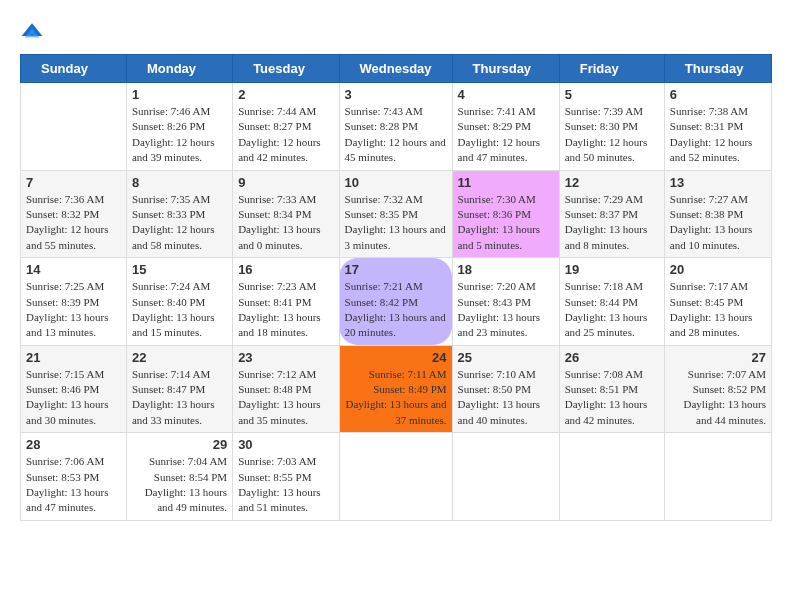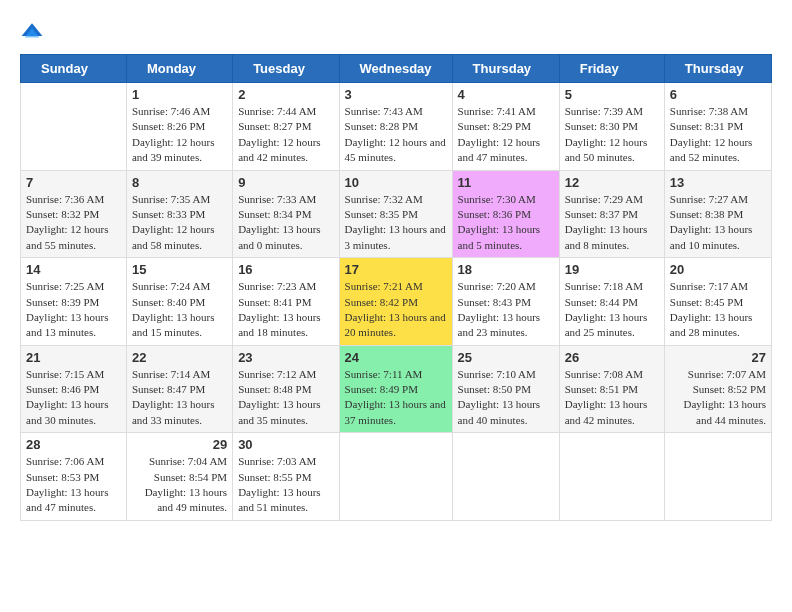--- a/index.html
+++ b/index.html
@@ -184,21 +184,21 @@
           <div class="day-info">Sunrise: 7:25 AM<br>Sunset: 8:39 PM<br>Daylight: 13 hours and 13 minutes.</div>
         </td>
         <td style="background-color: rgb(255, 255, 255);">
           <div class="day-number">15</div>
           <div class="day-info">Sunrise: 7:24 AM<br>Sunset: 8:40 PM<br>Daylight: 13 hours and 15 minutes.</div>
         </td>
         <td style="background-color: rgb(255, 255, 255);">
           <div class="day-number">16</div>
           <div class="day-info">Sunrise: 7:23 AM<br>Sunset: 8:41 PM<br>Daylight: 13 hours and 18 minutes.</div>
         </td>
-        <td style="background-color: #fde047;">
+        <td style="background-color: #c4b5fd; border-radius: 19px;">
           <div class="day-number">17</div>
           <div class="day-info">Sunrise: 7:21 AM<br>Sunset: 8:42 PM<br>Daylight: 13 hours and 20 minutes.</div>
         </td>
         <td style="background-color: rgb(255, 255, 255);">
           <div class="day-number">18</div>
           <div class="day-info">Sunrise: 7:20 AM<br>Sunset: 8:43 PM<br>Daylight: 13 hours and 23 minutes.</div>
         </td>
         <td style="background-color: rgb(255, 255, 255); margin-top: 36px;">
           <div class="day-number">19</div>
           <div class="day-info">Sunrise: 7:18 AM<br>Sunset: 8:44 PM<br>Daylight: 13 hours and 25 minutes.</div>
@@ -214,21 +214,21 @@
           <div class="day-info">Sunrise: 7:15 AM<br>Sunset: 8:46 PM<br>Daylight: 13 hours and 30 minutes.</div>
         </td>
         <td style="background-color: rgb(245, 245, 245);">
           <div class="day-number">22</div>
           <div class="day-info">Sunrise: 7:14 AM<br>Sunset: 8:47 PM<br>Daylight: 13 hours and 33 minutes.</div>
         </td>
         <td style="background-color: rgb(245, 245, 245);">
           <div class="day-number">23</div>
           <div class="day-info">Sunrise: 7:12 AM<br>Sunset: 8:48 PM<br>Daylight: 13 hours and 35 minutes.</div>
         </td>
-        <td style="background-color: #86efac;">
+        <td style="background-color: #f97316; text-align: right;">
           <div class="day-number">24</div>
           <div class="day-info">Sunrise: 7:11 AM<br>Sunset: 8:49 PM<br>Daylight: 13 hours and 37 minutes.</div>
         </td>
         <td style="background-color: rgb(245, 245, 245);">
           <div class="day-number">25</div>
           <div class="day-info">Sunrise: 7:10 AM<br>Sunset: 8:50 PM<br>Daylight: 13 hours and 40 minutes.</div>
         </td>
         <td style="background-color: rgb(245, 245, 245);">
           <div class="day-number">26</div>
           <div class="day-info">Sunrise: 7:08 AM<br>Sunset: 8:51 PM<br>Daylight: 13 hours and 42 minutes.</div>

